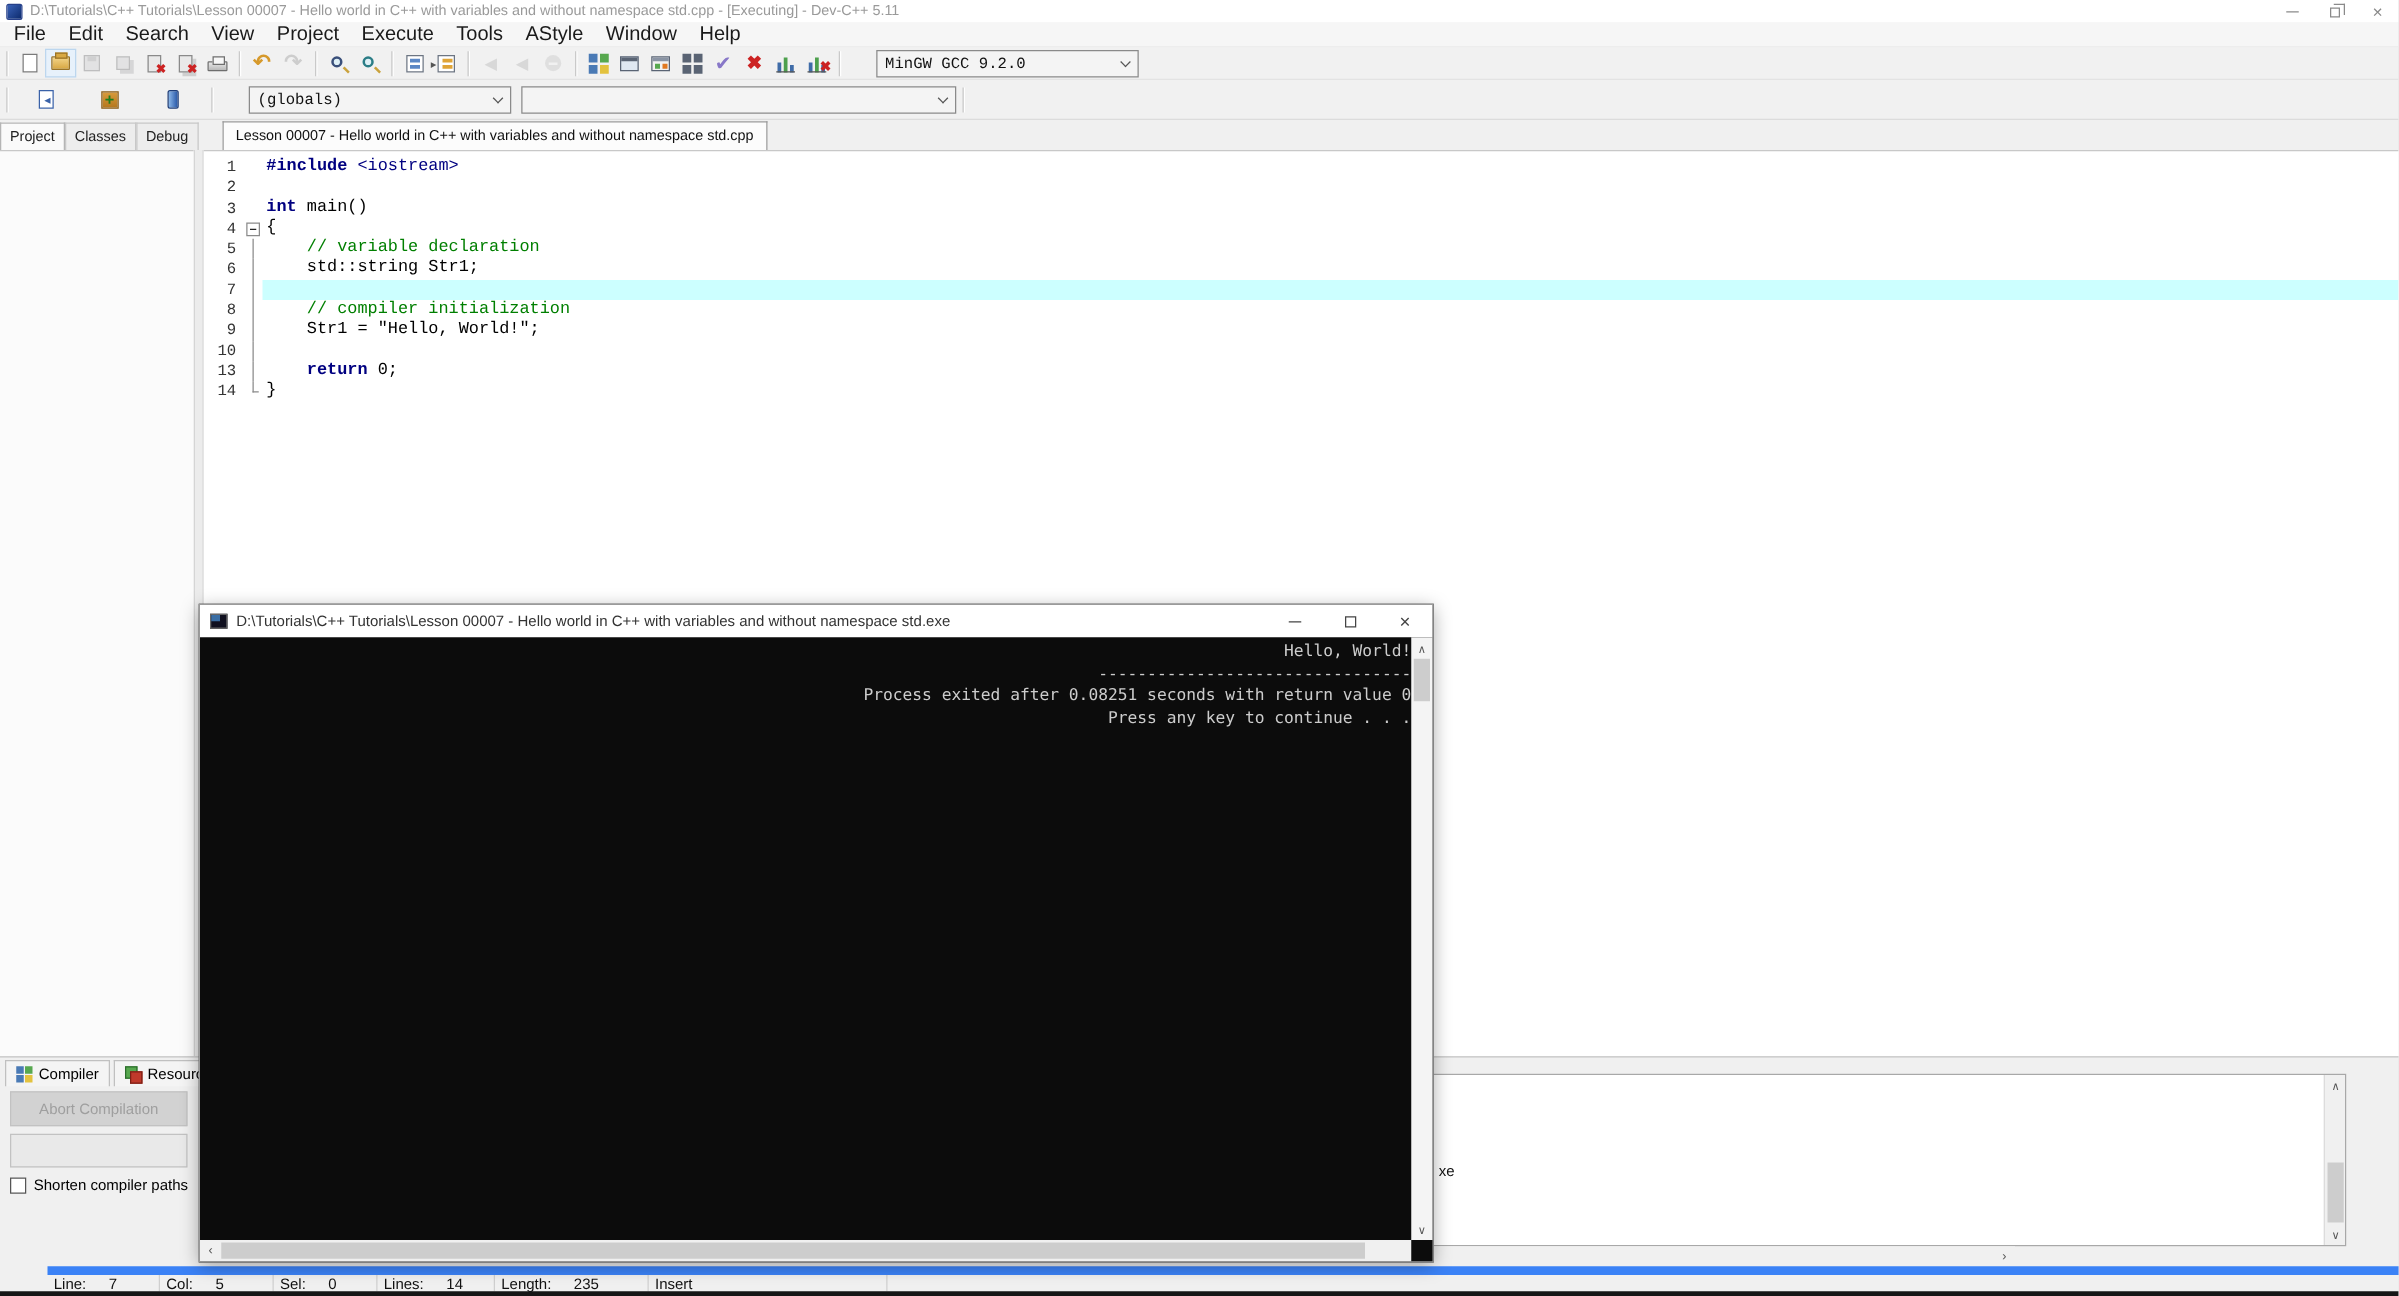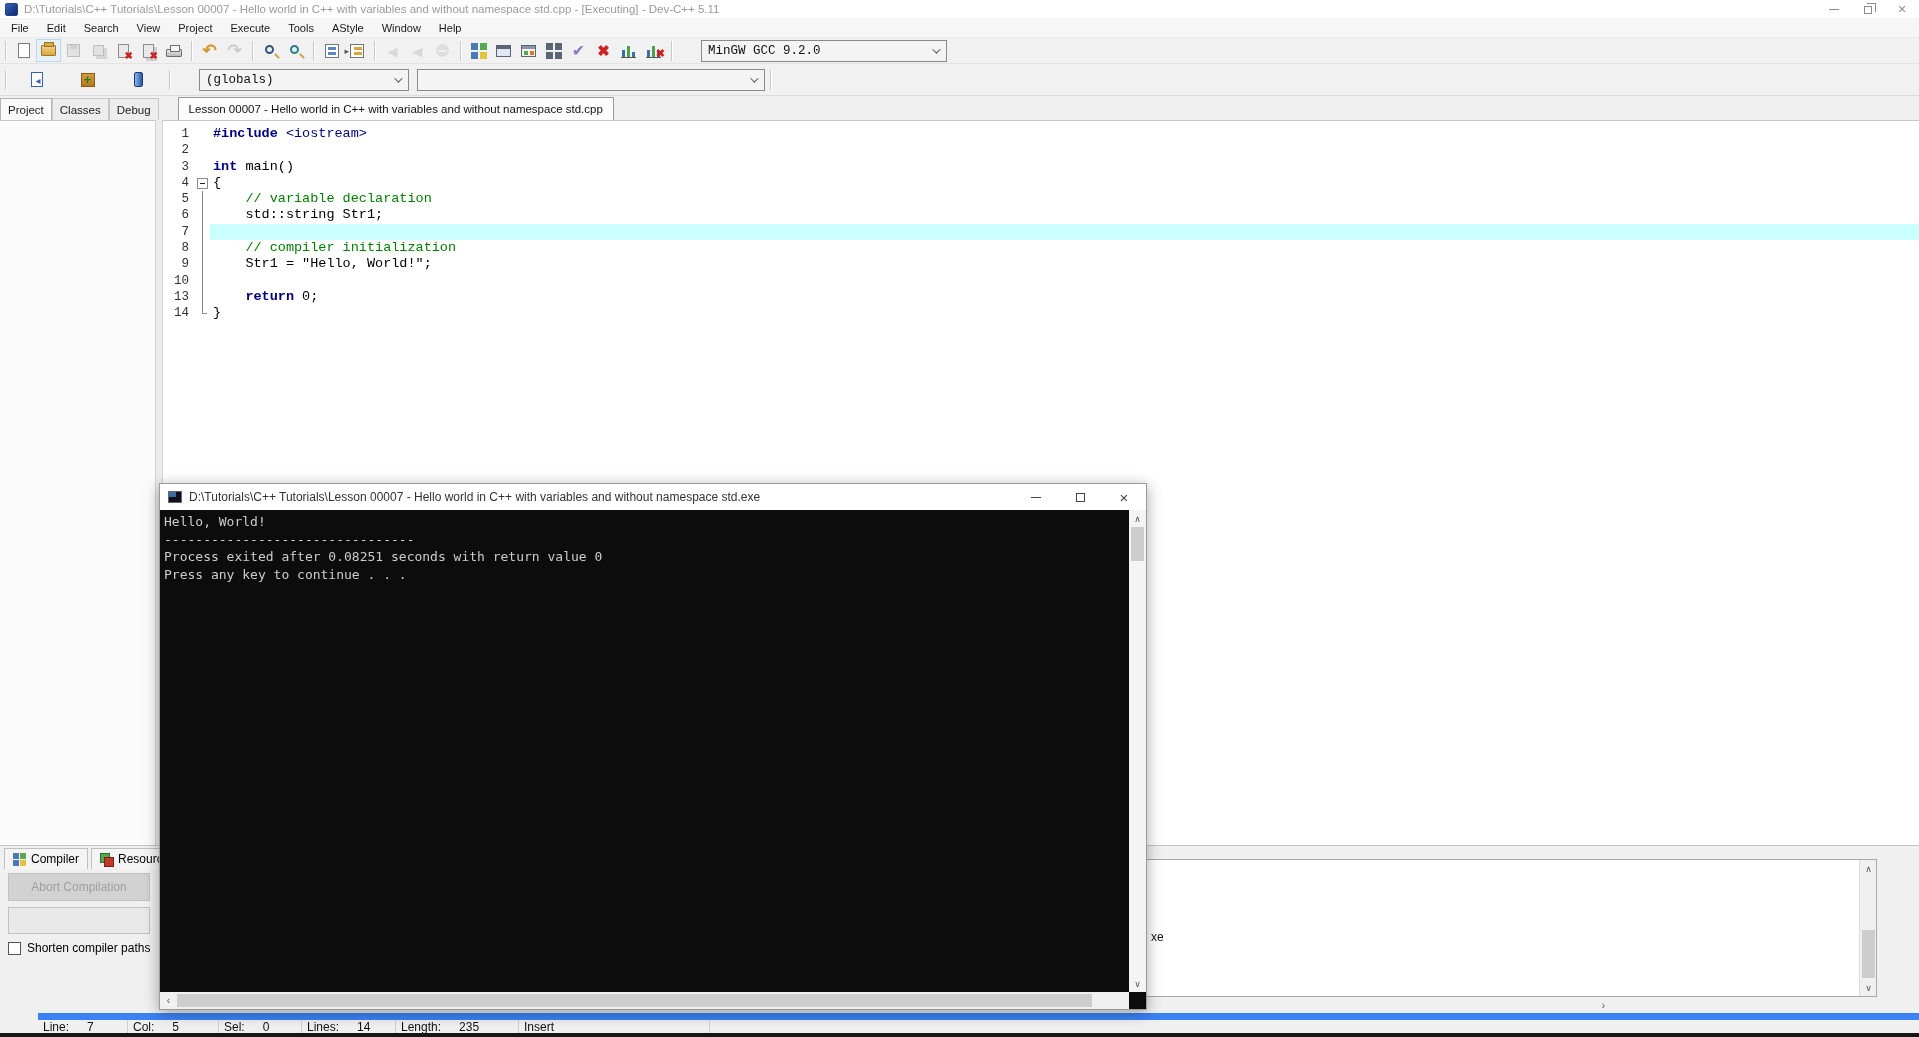--- a/index.html
+++ b/index.html
@@ -15,21 +15,21 @@
   #title-text{font-size:11.5px;color:#9a9a9a;white-space:nowrap;overflow:hidden;flex:1;}
   .wctl{width:34px;height:18px;display:flex;align-items:center;justify-content:center;color:#8a8a8a;flex:none;}
   .wctl .minbar{width:10px;height:1px;background:#8a8a8a;}
   .wctl .restore{position:relative;width:8px;height:8px;border:1px solid #8a8a8a;background:#fff;margin-top:2px;}
   .wctl .restore::before{content:"";position:absolute;left:2px;top:-4px;width:8px;height:8px;border:1px solid #8a8a8a;border-left:none;border-bottom:none;}
   .wctl.close{font-size:14px;}
 
   
   #menubar{position:absolute;left:0;top:18px;width:100%;height:20px;background:#f6f6f6;
            display:flex;align-items:center;border-bottom:1px solid #eaeaea;}
-  .menu-item{padding:0 9px;font-size:11px;color:#1a1a1a;height:20px;line-height:20px;}
+  .menu-item{padding:0 9px;font-size:16px;color:#1a1a1a;height:20px;line-height:20px;}
   .menu-item:first-child{margin-left:2px;}
 
   
   #toolbar1{position:absolute;left:0;top:38px;width:100%;height:26px;background:#f1f1f1;
             display:flex;align-items:center;border-bottom:1px solid #e3e3e3;}
   #toolbar2{position:absolute;left:0;top:64px;width:100%;height:32px;background:#f1f1f1;
             display:flex;align-items:center;border-bottom:1px solid #dcdcdc;}
   .tbtn{width:25px;height:23px;display:flex;align-items:center;justify-content:center;position:relative;flex:none;}
   .tbtn.hlb{background:#e7f1fb;border:1px solid #bcd6ee;}
   .tbtn.dis{opacity:.4;filter:grayscale(.9);}
@@ -174,21 +174,21 @@
   #console-titlebar{position:absolute;left:0;top:0;width:100%;height:26px;background:#ffffff;display:flex;align-items:center;}
   #console-app-icon{width:14px;height:12px;margin:0 7px 0 8px;background:#101020;border:1px solid #666;position:relative;flex:none;}
   #console-app-icon::before{content:"";position:absolute;left:0;top:0;width:7px;height:5px;background:#3a6ea5;}
   #console-title-text{font-size:12px;color:#333;white-space:nowrap;overflow:hidden;flex:1;}
   .cctl{width:44px;height:26px;display:flex;align-items:center;justify-content:center;color:#444;flex:none;}
   .cctl .minbar{width:10px;height:1px;background:#444;}
   .cctl .maxbox{width:9px;height:9px;border:1px solid #444;}
   .cctl.close{font-size:15px;}
   #console-body{position:absolute;left:0;top:26px;right:17px;bottom:17px;background:#0c0c0c;
                 font-family:"DejaVu Sans Mono","Liberation Mono",monospace;font-size:13px;color:var(--ctext);
-                padding:3px 0 0 4px;overflow:hidden;}
+                padding:3px 0 0 4px;overflow:hidden;text-align:right;}
   .cline{height:17.5px;line-height:17.5px;white-space:pre;}
   #console-vscroll{position:absolute;right:0;top:26px;width:17px;bottom:17px;background:#f4f4f4;}
   #console-hscroll{position:absolute;left:0;bottom:0;right:17px;height:17px;background:#f0f0f0;}
   #console-hscroll .left-arrow{position:absolute;left:0;top:0;width:17px;height:17px;display:flex;align-items:center;justify-content:center;color:#555;font-size:10px;}
   #console-hscroll .hthumb{position:absolute;left:17px;top:2px;height:13px;width:915px;background:#cdcdcd;}
 </style>
 </head>
 <body>
 
 <div id="screen">
@@ -293,21 +293,21 @@
       <div class="tbtn">
         <span class="ticon ic-abort-icon"></span>
       </div>
       <div class="tbtn">
         <span class="ticon ic-profile-icon"></span>
       </div>
       <div class="tbtn">
         <span class="ticon ic-delete-profiling-icon"></span>
       </div>
       <div class="tsep"></div>
-      <div class="combo" style="width: 246px; margin-left: 24px;">MinGW GCC 9.2.0<span class="chev"></span></div>
+      <div class="combo" style="width: 210px; margin-left: 24px;">MinGW GCC 9.2.0<span class="chev"></span></div>
     </div>
 
   <div id="toolbar2">
       <div class="tsep"></div>
       <div class="tbtn" style="margin: 0px 13px;">
         <span class="ticon ic-insert-snippet-icon"></span>
       </div>
       <div class="tbtn" style="margin: 0px 13px;">
         <span class="ticon ic-add-bookmark-icon"></span>
       </div>

